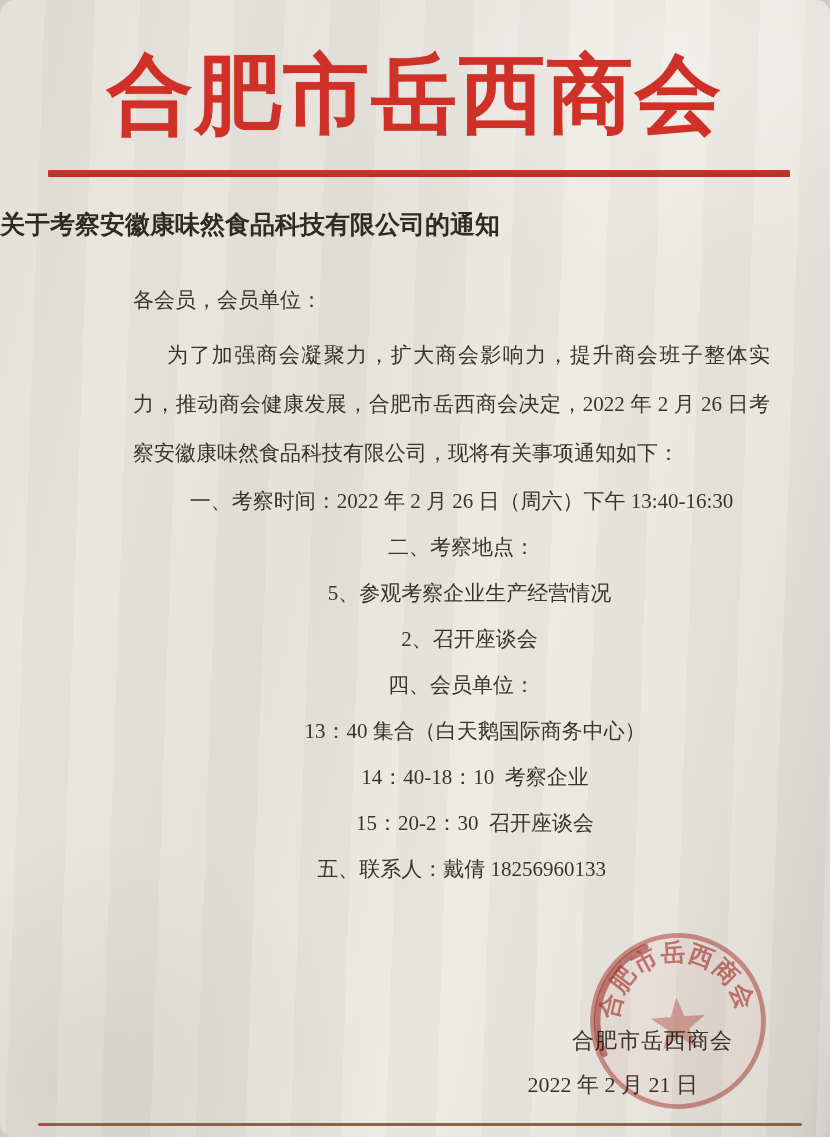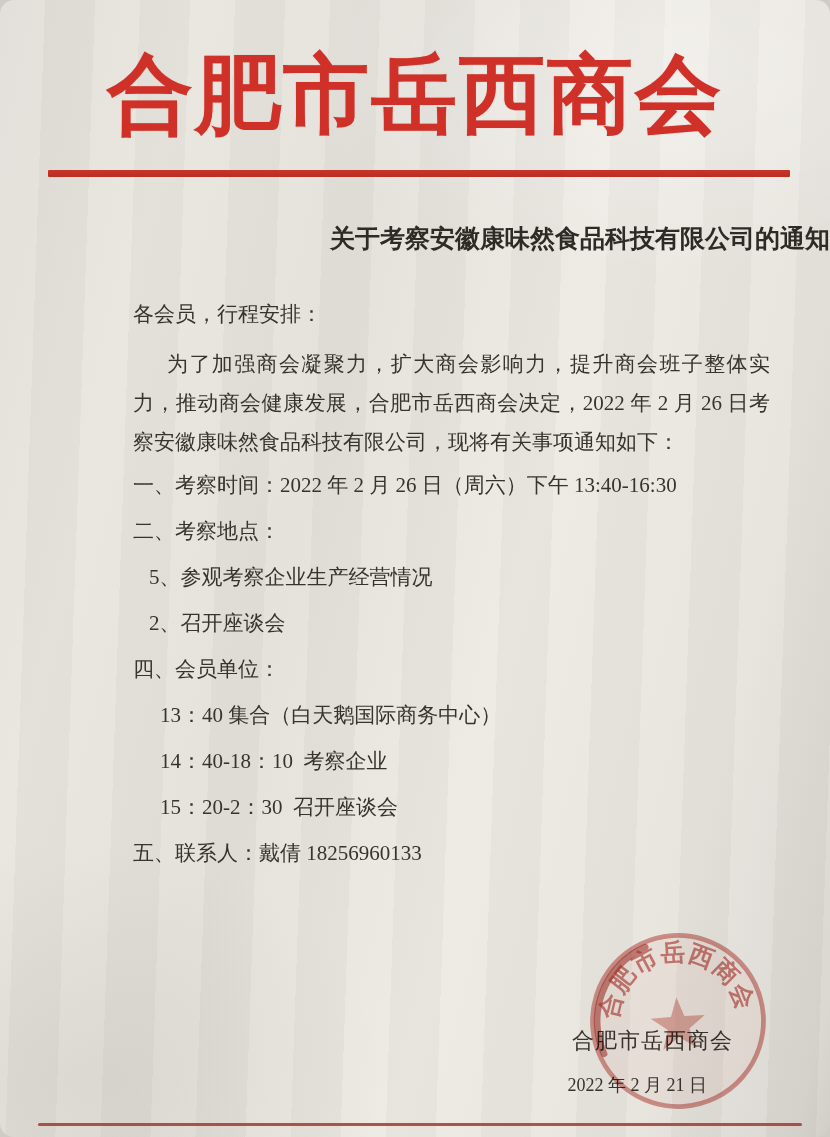--- a/index.html
+++ b/index.html
@@ -35,65 +35,65 @@
     text-shadow: 0 0 1px rgba(207,49,40,0.4);
     white-space: nowrap;
   }
   .header-rule {
     height: 7px;
     margin: 20px 40px 0 48px;
     background: linear-gradient(180deg, #c93429, #b92e24);
     border-radius: 1px;
   }
   .notice-title {
-    margin-top: 44px;
+    margin-top: 30px;
     line-height: 36px;
     font-size: 25px;
     font-weight: bold;
-    text-align: right;
+    text-align: left;
     color: #2e2a26;
     white-space: nowrap;
   }
   
   .body-text { font-size: 21px; }
   .salutation {
     margin: 42px 67px 0 133px;
     line-height: 30px;
     white-space: pre-wrap;
   }
   .intro {
     margin: 16px 60px 0 133px;
-    line-height: 39px;
+    line-height: 49px;
     text-indent: 34px;
     text-align: justify;
     white-space: pre-wrap;
     font-family: Liberation Serif, serif;
   }
-  .items { margin: 0 40px 0 133px; }
+  .items { margin: 0 40px 0 133px; text-align: center; }
   .item {
     line-height: 46px;
     white-space: pre;
   }
   .item.lvl1 { padding-left: 16px; }
   .item.lvl2 { padding-left: 27px; }
   
   .sign-org {
     position: absolute;
     top: 1026px;
     right: 97px;
     font-size: 22px;
     line-height: 30px;
     letter-spacing: 1px;
     white-space: pre;
   }
   .sign-date {
     position: absolute;
     top: 1070px;
-    right: 123px;
-    font-size: 18px;
+    right: 132px;
+    font-size: 22px;
     line-height: 30px;
     white-space: pre;
   }
   
   .seal {
     position: absolute;
     left: 583px;
     top: 926px;
     width: 190px;
     height: 190px;
@@ -117,21 +117,21 @@
 <body>
 
 <div class="paper">
 
   <div class="org-title">合肥市岳西商会</div>
 
   <div class="header-rule"></div>
 
   <div class="notice-title">关于考察安徽康味然食品科技有限公司的通知</div>
 
-  <div class="salutation body-text">各会员，行程安排：</div>
+  <div class="salutation body-text">各会员，会员单位：</div>
 
   <div class="intro body-text">为了加强商会凝聚力，扩大商会影响力，提升商会班子整体实力，推动商会健康发展，合肥市岳西商会决定，2022 年 2 月 26 日考察安徽康味然食品科技有限公司，现将有关事项通知如下：</div>
 
   <div class="items body-text">
     <div class="item lvl0">一、考察时间：2022 年 2 月 26 日（周六）下午 13:40-16:30</div>
     <div class="item lvl0">二、考察地点：</div>
     <div class="item lvl1">5、参观考察企业生产经营情况</div>
     <div class="item lvl1">2、召开座谈会</div>
     <div class="item lvl0">四、会员单位：</div>
     <div class="item lvl2">13：40 集合（白天鹅国际商务中心）</div>

